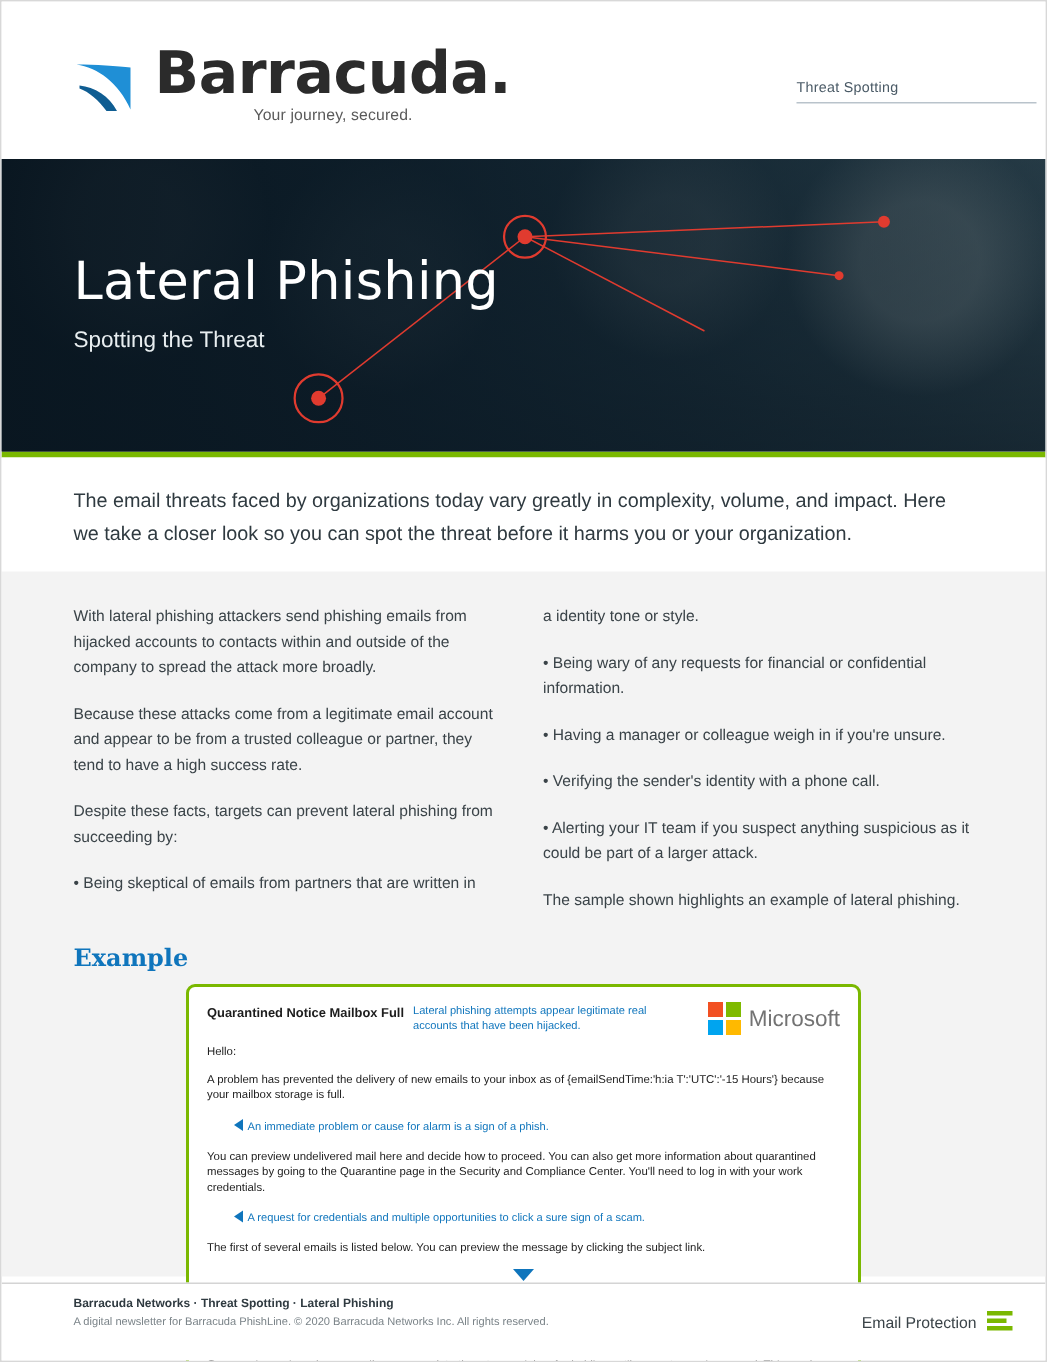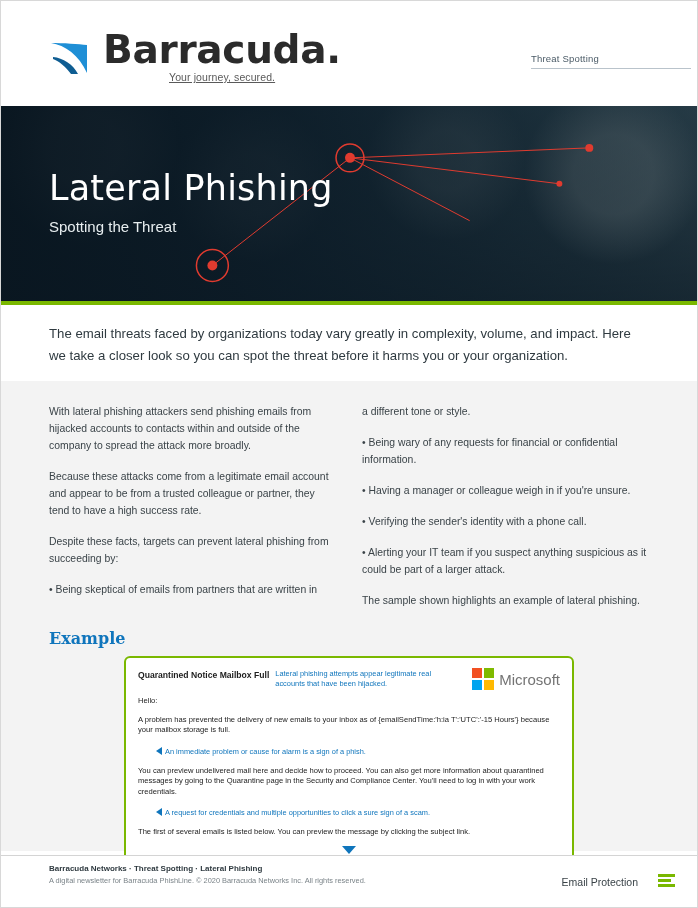--- a/index.html
+++ b/index.html
@@ -45,21 +45,20 @@
     letter-spacing: -0.3px;
     line-height: 30px;
     font-family: "DejaVu Sans", sans-serif;
   }
   .logo-tag {
     font-size: 10.5px;
     color: #5a5a5a;
     margin-top: 6px;
     margin-left: 66px;
     letter-spacing: 0.1px;
-    text-decoration: underline;
   }
   .header-right {
     position: absolute;
     right: 6px;
     top: 52px;
     width: 160px;
     text-align: left;
   }
   .header-right .label {
     font-size: 9.5px;
@@ -283,21 +282,21 @@
     color: #2f3a40;
   }
   .footer-left .line2 {
     font-size: 7.4px;
     color: #7a8388;
     margin-top: 3px;
   }
   .footer-right {
     display: flex;
     align-items: center;
-    gap: 20px;
+    gap: 7px;
     padding-top: 10px;
   }
   .footer-right .txt {
     font-size: 10.5px;
     color: #3a4348;
   }
   .burger { width: 17px; }
   .burger i {
     display: block;
     height: 2.5px;
@@ -357,21 +356,21 @@
 
   <div class="body-area">
     <div class="cols">
       <div class="col">
         <p>With lateral phishing attackers send phishing emails from hijacked accounts to contacts within and outside of the company to spread the attack more broadly.</p>
         <p>Because these attacks come from a legitimate email account and appear to be from a trusted colleague or partner, they tend to have a high success rate.</p>
         <p>Despite these facts, targets can prevent lateral phishing from succeeding by:</p>
         <p class="bullet">• Being skeptical of emails from partners that are written in</p>
       </div>
       <div class="col">
-        <p>a different tone or style.</p>
+        <p>a identity tone or style.</p>
         <p class="bullet">• Being wary of any requests for financial or confidential information.</p>
         <p class="bullet">• Having a manager or colleague weigh in if you're unsure.</p>
         <p class="bullet">• Verifying the sender's identity with a phone call.</p>
         <p class="bullet">• Alerting your IT team if you suspect anything suspicious as it could be part of a larger attack.</p>
         <p>The sample shown highlights an example of lateral phishing.</p>
       </div>
     </div>
 
     <div class="example-title">Example</div>
 

